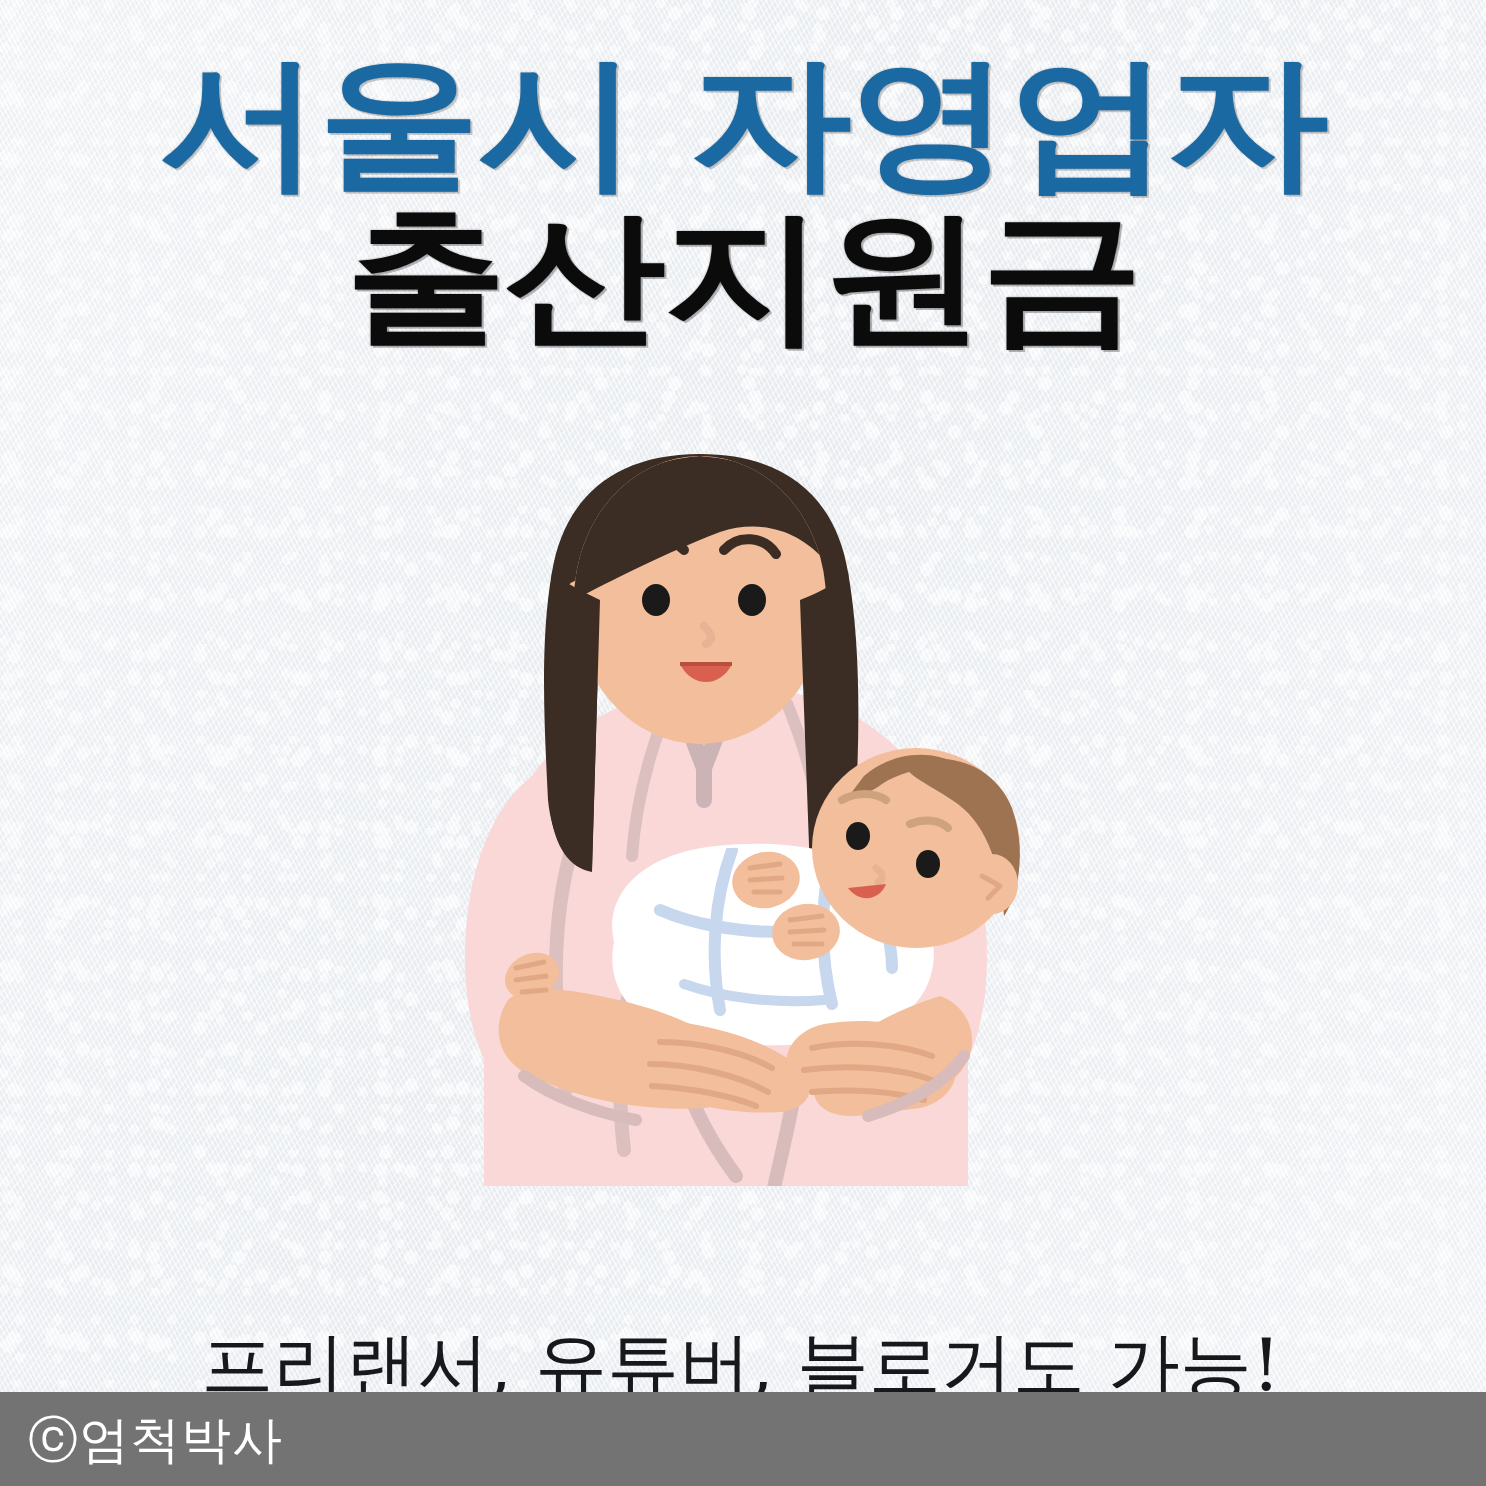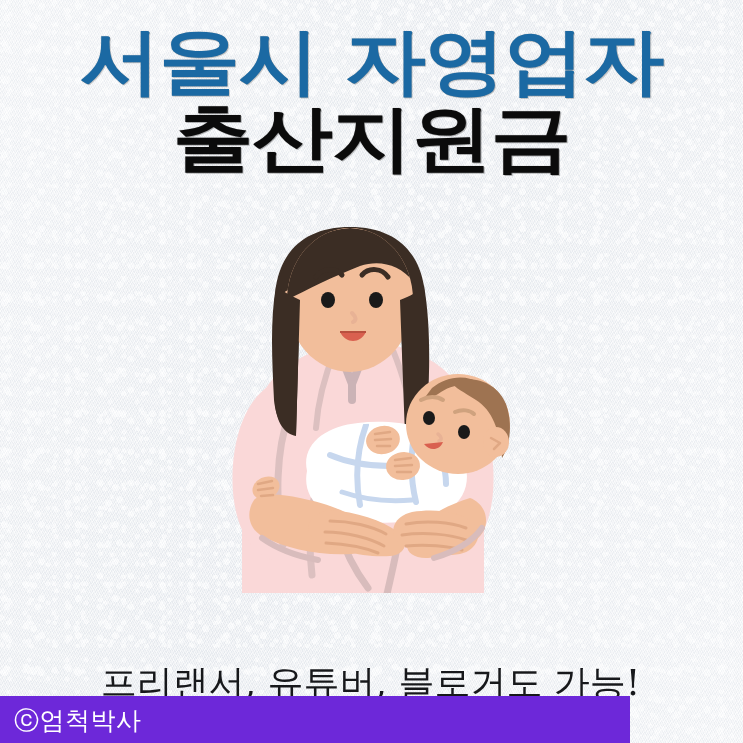--- a/index.html
+++ b/index.html
@@ -96,23 +96,23 @@
     white-space: nowrap;
     z-index: 6;
     margin-top: 25px;
   }
 
   
   .footer-bar {
     position: absolute;
     left: 0;
     bottom: 0;
-    width: 630px;
+    width: 743px;
     height: 47px;
-    background: #6d28d9;
+    background: #737373;
     z-index: 7;
   }
   .footer-credit {
     position: absolute;
     left: 14px;
     top: 50%;
     transform: translateY(-50%);
     color: #ffffff;
     font-family: "DejaVu Serif", "Liberation Serif", serif;
     font-size: 25px;

